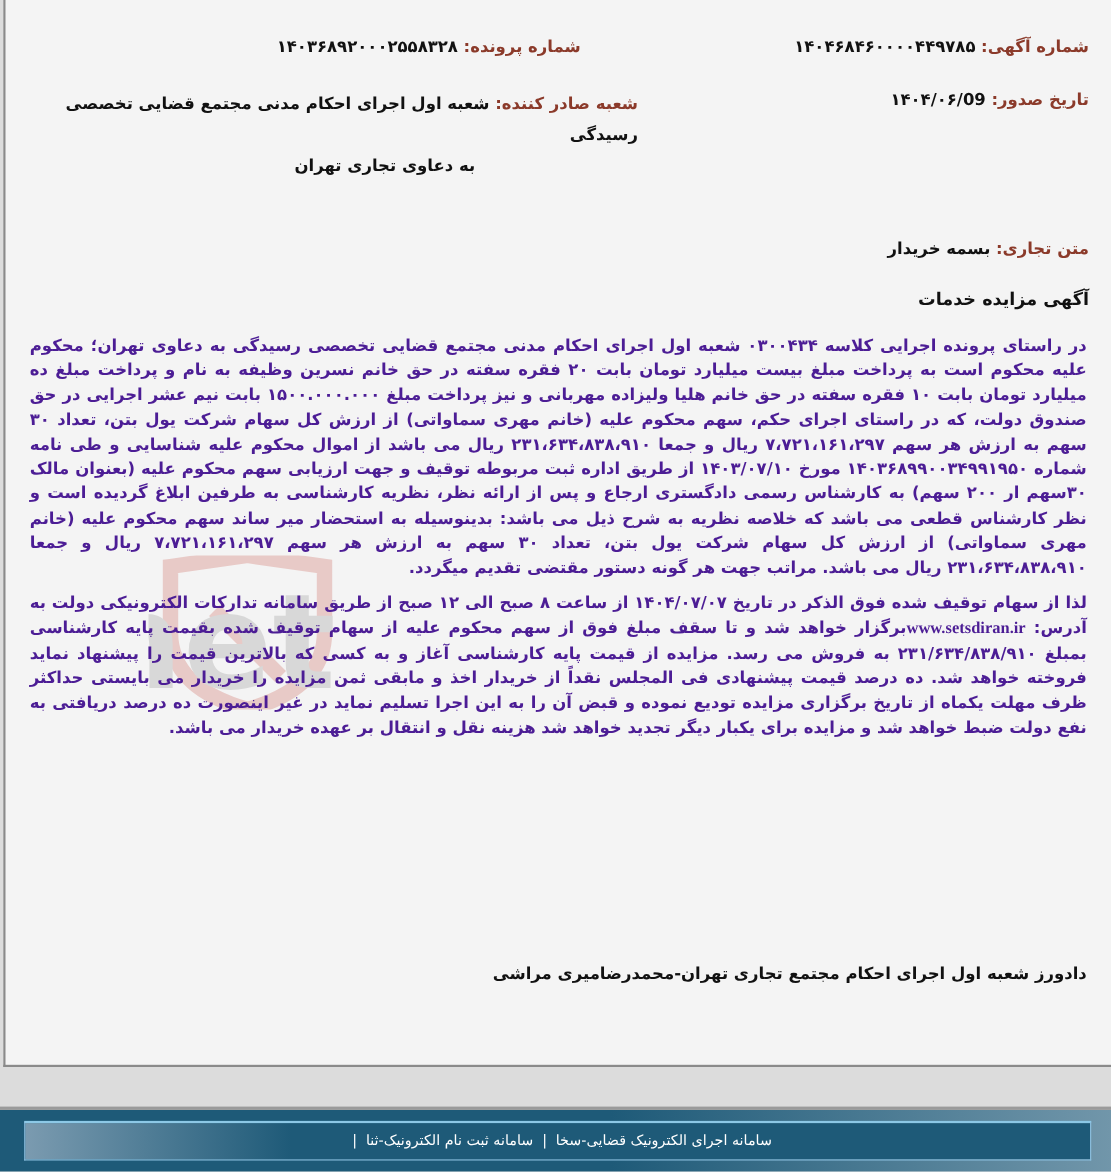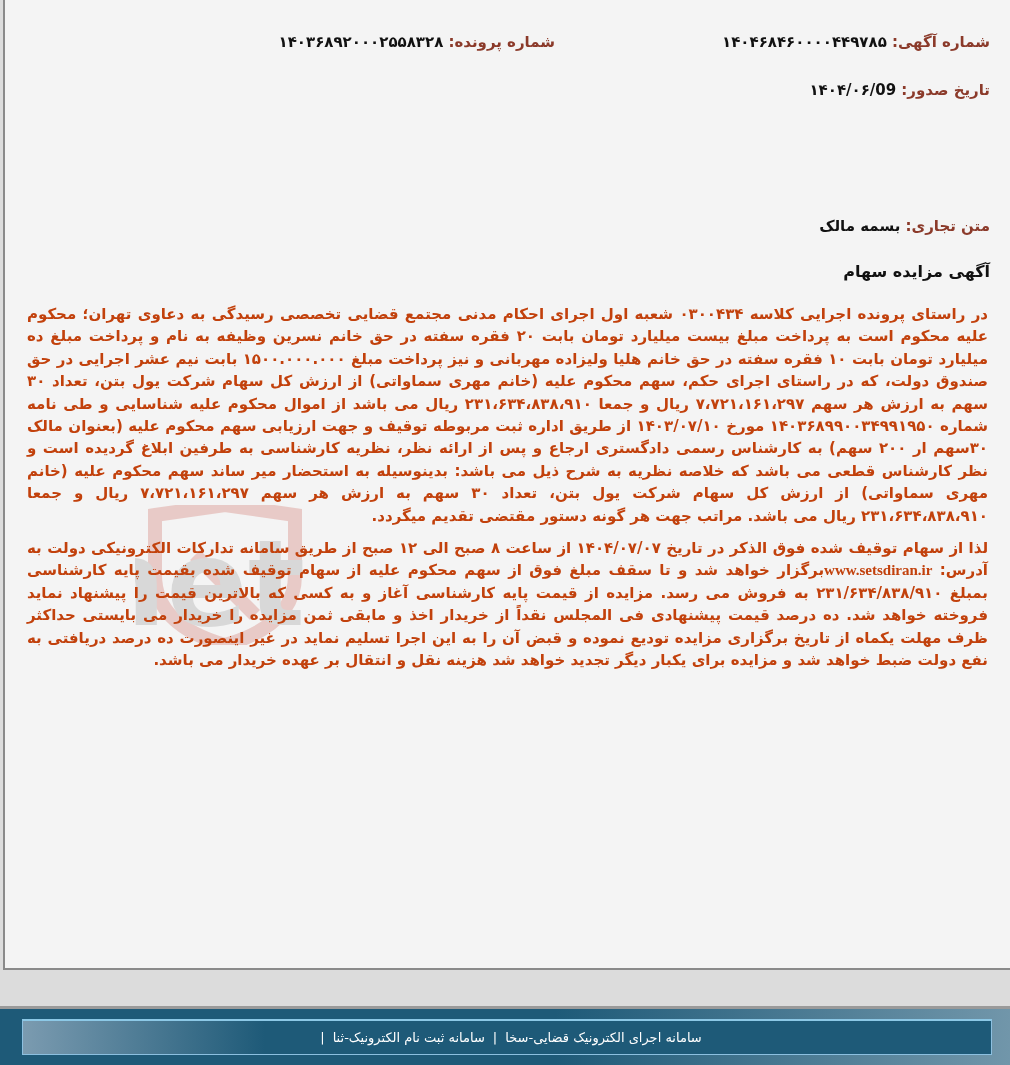--- a/index.html
+++ b/index.html
@@ -21,21 +21,21 @@
   .value { color: #111; font-weight: bold; font-size: 15px; }
   .field { position: absolute; white-space: nowrap; }
   .num { letter-spacing: 0.5px; }
   .watermark {
     position: absolute; left: 130px; top: 505px; width: 520px; height: 140px;
     pointer-events: none; opacity: 0.22;
   }
   .body-text {
     position: absolute; right: 22px; left: 22px; top: 303px;
     text-align: justify; text-align-last: right;
-    font-size: 15px; font-weight: bold; color: #c2410c; line-height: 22.4px;
+    font-size: 15px; font-weight: bold; color: #4c1d95; line-height: 22.4px;
   }
   .body-text p { margin: 0 0 10px 0; }
   .signature { position: absolute; right: 22px; top: 876px; font-size: 15px; font-weight: bold; color: #111; }
   .footer {
     position: absolute; left: 0; top: 1006px; width: 1010px; height: 59px;
     background: linear-gradient(to right, #1e5a78 0%, #1e5a78 55%, #7196aa 100%);
     border-top: 3px solid #9a9a9a;
   }
   .footer-inner {
     position: absolute; left: 22px; top: 10px; width: 970px; height: 36px;
@@ -51,53 +51,59 @@
 </style>
 </head>
 <body>
 
 <div class="panel">
 
   <div class="field" style="right:20px; top:32px;margin-left:20px;">
     <span class="label">شماره آگهی:</span>
     <span class="value num">۱۴۰۴۶۸۴۶۰۰۰۰۴۴۹۷۸۵</span>
   </div>
-  <div class="field" style="right:455px; top:32px;">
+  <div class="field" style="right:482px; top:32px;">
     <span class="label">شماره پرونده:</span>
     <span class="value num">۱۴۰۳۶۸۹۲۰۰۰۲۵۵۸۳۲۸</span>
   </div>
 
   <div class="field" style="right:20px; top:80px;">
     <span class="label">تاریخ صدور:</span>
     <span class="value num">۱۴۰۴/۰۶/09</span>
   </div>
+  <div class="field" style="right:430px; top:80px; white-space:normal; width:560px; line-height:28px;">
+    <span class="label">شعبه صادر کننده:</span>
+    <span class="value">شعبه اول اجرای احکام مدنی مجتمع قضایی تخصصی رسیدگی</span><br>
+    <span class="value" style="margin-right:148px;">به دعاوی تجاری تهران</span>
+  </div>
 
 
   <div class="field" style="right:20px; top:216px;">
     <span class="label">متن تجاری:</span>
-    <span class="value">بسمه مالک</span>
+    <span class="value">بسمه خریدار</span>
   </div>
 
   <div class="field" style="right:20px; top:262px;">
-    <span class="value" style="font-size:16px;">آگهی مزایده سهام</span>
+    <span class="value" style="font-size:16px;">آگهی مزایده خدمات</span>
   </div>
 
   <svg class="watermark" viewBox="0 0 520 140">
     <g>
       <path d="M20 10 L90 0 L160 10 L160 70 Q160 120 90 140 Q20 120 20 70 Z" fill="none" stroke="#c0392b" stroke-width="14"></path>
       <path d="M60 50 L120 110" stroke="#c0392b" stroke-width="14"></path>
     </g>
     <text x="170" y="120" font-family="DejaVu Sans, sans-serif" font-size="120" font-weight="bold" fill="#777">AriaTender.net</text>
   </svg>
 
   <div class="body-text">
     <p>در راستای پرونده اجرایی کلاسه ۰۳۰۰۴۳۴ شعبه اول اجرای احکام مدنی مجتمع قضایی تخصصی رسیدگی به دعاوی تهران؛ محکوم علیه محکوم است به پرداخت مبلغ بیست میلیارد تومان بابت ۲۰ فقره سفته در حق خانم نسرین وظیفه به نام و پرداخت مبلغ ده میلیارد تومان بابت ۱۰ فقره سفته در حق خانم هلیا ولیزاده مهربانی و نیز پرداخت مبلغ ۱۵۰۰.۰۰۰.۰۰۰ بابت نیم عشر اجرایی در حق صندوق دولت، که در راستای اجرای حکم، سهم محکوم علیه (خانم مهری سماواتی) از ارزش کل سهام شرکت یول بتن، تعداد ۳۰ سهم به ارزش هر سهم ۷،۷۲۱،۱۶۱،۲۹۷ ریال و جمعا ۲۳۱،۶۳۴،۸۳۸،۹۱۰ ریال می باشد از اموال محکوم علیه شناسایی و طی نامه شماره ۱۴۰۳۶۸۹۹۰۰۳۴۹۹۱۹۵۰ مورخ ۱۴۰۳/۰۷/۱۰ از طریق اداره ثبت مربوطه توقیف و جهت ارزیابی سهم محکوم علیه (بعنوان مالک ۳۰سهم ار ۲۰۰ سهم) به کارشناس رسمی دادگستری ارجاع و پس از ارائه نظر، نظریه کارشناسی به طرفین ابلاغ گردیده است و نظر کارشناس قطعی می باشد که خلاصه نظریه به شرح ذیل می باشد: بدینوسیله به استحضار میر ساند سهم محکوم علیه (خانم مهری سماواتی) از ارزش کل سهام شرکت یول بتن، تعداد ۳۰ سهم به ارزش هر سهم ۷،۷۲۱،۱۶۱،۲۹۷ ریال و جمعا ۲۳۱،۶۳۴،۸۳۸،۹۱۰ ریال می باشد. مراتب جهت هر گونه دستور مقتضی تقدیم میگردد.</p>
     <p><span>لذا از سهام توقیف شده فوق الذکر در تاریخ ۱۴۰۴/۰۷/۰۷ از ساعت ۸ صبح الی ۱۲ صبح از طریق سامانه تدارکات الکترونیکی دولت به آدرس: </span><span style="font-family:'Liberation Serif', serif;">www.setsdiran.ir</span><span>برگزار خواهد شد و تا سقف مبلغ فوق از سهم محکوم علیه از سهام توقیف شده بقیمت پایه کارشناسی بمبلغ ۲۳۱/۶۳۴/۸۳۸/۹۱۰ به فروش می رسد. مزایده از قیمت پایه کارشناسی آغاز و به کسی که بالاترین قیمت را پیشنهاد نماید فروخته خواهد شد. ده درصد قیمت پیشنهادی فی المجلس نقداً از خریدار اخذ و مابقی ثمن مزایده را خریدار می بایستی حداکثر ظرف مهلت یکماه از تاریخ برگزاری مزایده تودیع نموده و قبض آن را به این اجرا تسلیم نماید در غیر اینصورت ده درصد دریافتی به نفع دولت ضبط خواهد شد و مزایده برای یکبار دیگر تجدید خواهد شد هزینه نقل و انتقال بر عهده خریدار می باشد.</span></p>
   </div>
 
+  <div class="signature">دادورز شعبه اول اجرای احکام مجتمع تجاری تهران-محمدرضامیری مراشی</div>
 </div>
 
 <div class="footer">
   <div class="footer-inner">
     <a href="#">سامانه اجرای الکترونیک قضایی-سخا</a>
     <span class="sep">|</span>
     <a href="#">سامانه ثبت نام الکترونیک-ثنا</a>
     <span class="sep">|</span>
   </div>
 </div>

